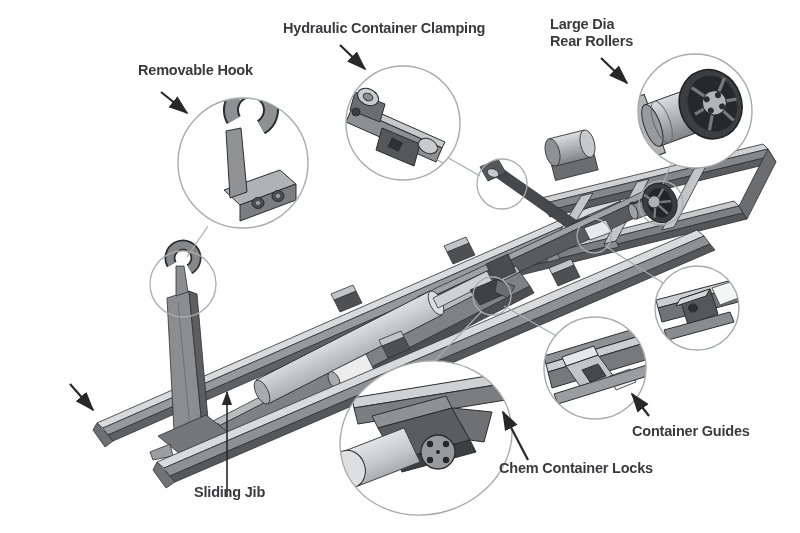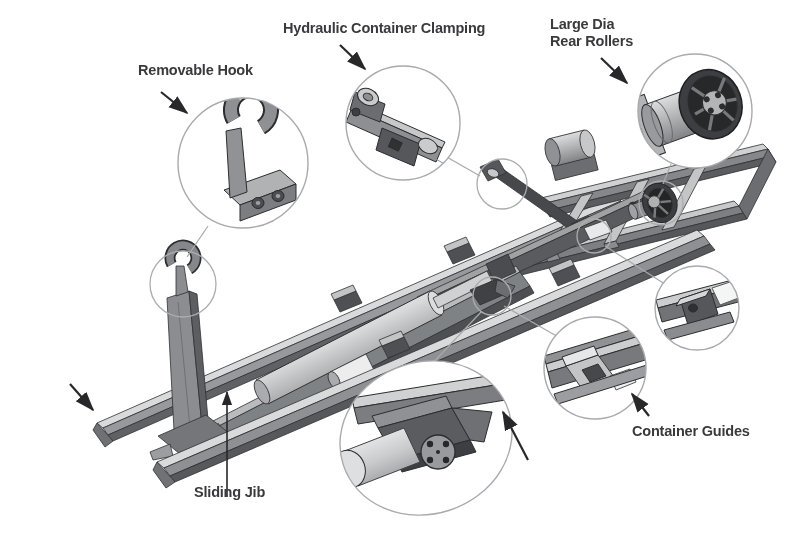--- a/index.html
+++ b/index.html
@@ -295,16 +295,17 @@
 <div class="lbl" style="left:283px;top:20px;">Hydraulic Container Clamping</div>
 
 <div class="lbl" style="left:550px;top:16px;">
   <div>Large Dia</div>
   <div>Rear Rollers</div>
 </div>
 
 
 <div class="lbl" style="left:194px;top:484px;">Sliding Jib</div>
 
+<div class="lbl" style="left:499px;top:460px;">Chem Container Locks</div>
 
 <div class="lbl" style="left:632px;top:415px;margin-top:8px;">Container Guides</div>
 
 </div>
 
 </body></html>

